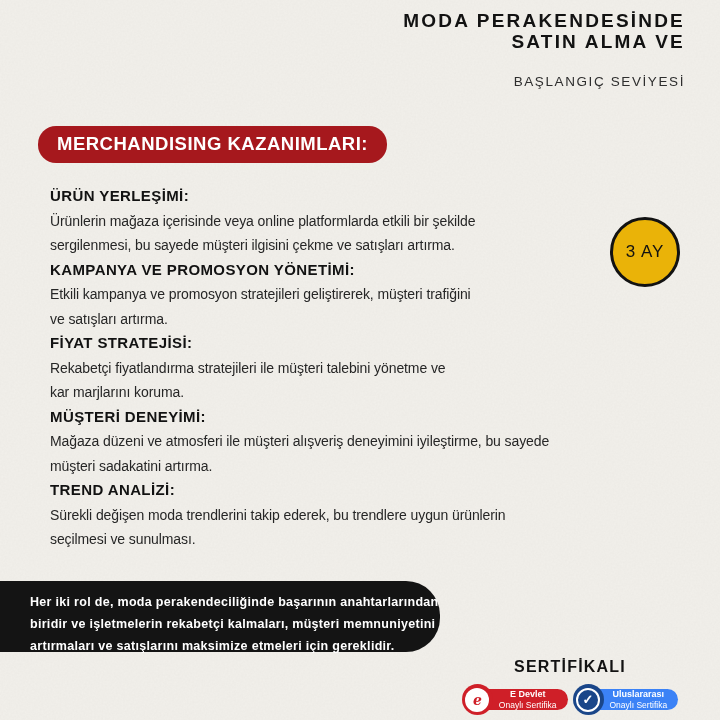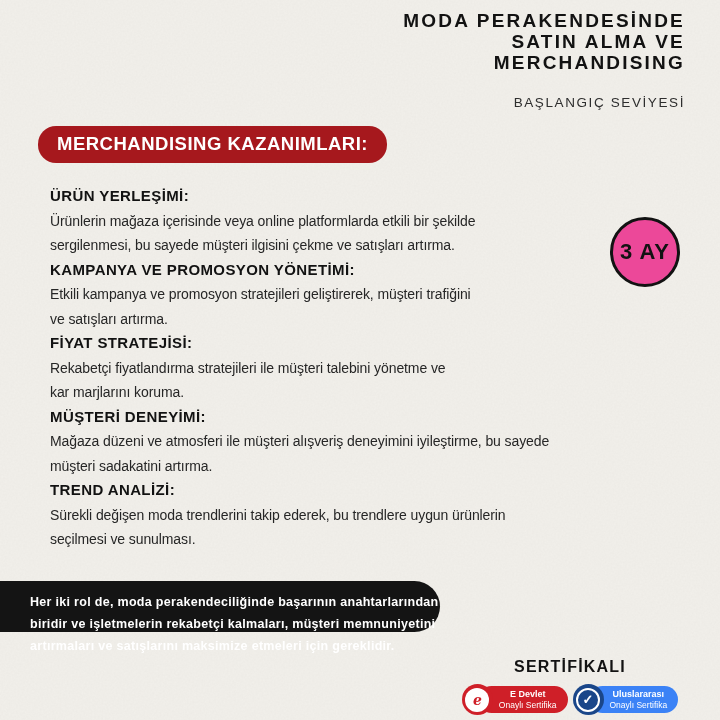--- a/index.html
+++ b/index.html
@@ -25,28 +25,28 @@
   }
 
   
   .sections{position:absolute;left:50px;top:184px;width:640px;}
   .section-heading{font-weight:bold;font-size:15px;letter-spacing:.4px;line-height:24.5px;color:#121212;white-space:nowrap;}
   .section-line{font-size:14px;letter-spacing:-.1px;line-height:24.5px;color:#262626;white-space:nowrap;}
 
   
   .duration-circle{
     position:absolute;left:610px;top:217px;width:70px;height:70px;box-sizing:border-box;
-    border:3px solid #121212;border-radius:50%;background:#ec4899;
+    border:3px solid #121212;border-radius:50%;background:#eab308;
     display:flex;align-items:center;justify-content:center;
-    font-weight:bold;font-size:22px;letter-spacing:1px;color:#121212;
+    font-weight:normal;font-size:17px;letter-spacing:1px;color:#121212;
   }
 
   
   .footer-note{
-    position:absolute;left:0;top:581px;width:440px;height:51px;box-sizing:border-box;
+    position:absolute;left:0;top:581px;width:440px;height:71px;box-sizing:border-box;
     background:#141414;border-radius:0 34px 34px 0;
     padding:10px 0 0 30px;
   }
   .footer-line{color:#ffffff;font-weight:bold;font-size:12.5px;letter-spacing:.3px;line-height:22px;white-space:nowrap;}
 
   
   .cert{position:absolute;left:464px;top:658px;width:212px;text-align:center;}
   .cert-title{font-weight:bold;font-size:16px;letter-spacing:1.2px;color:#121212;}
   .badge-row{margin-top:8px;display:flex;justify-content:center;gap:5px;}
   .badge{position:relative;display:flex;align-items:center;height:31px;}
@@ -56,21 +56,21 @@
   }
   .badge-circle.red{background:#cf1f28;}
   .badge-circle.blue{background:#1a4689;}
   .circle-inner{
     width:24px;height:24px;border-radius:50%;box-sizing:border-box;
     display:flex;align-items:center;justify-content:center;
   }
   .circle-inner.edevlet{background:#ffffff;color:#cf1f28;font-family:"DejaVu Serif",serif;font-style:italic;font-weight:bold;font-size:14px;}
   .circle-inner.check{border:2px solid #ffffff;color:#ffffff;font-weight:bold;font-size:13px;line-height:1;}
   .badge-pill{
-    margin-left:-15px;height:27px;border-radius:14px;color:#ffffff;
+    margin-left:-15px;height:21px;border-radius:14px;color:#ffffff;
     display:flex;flex-direction:column;justify-content:center;
     padding:0 11px 0 21px;white-space:nowrap;
   }
   .badge-pill.red{background:#cf1f28;}
   .badge-pill.blue{background:#3b82f6;}
   .badge-l1{font-weight:bold;font-size:9px;line-height:11px;}
   .badge-l2{font-size:8.5px;line-height:10px;}
 </style>
 </head>
 <body>
@@ -80,21 +80,20 @@
     <feTurbulence type="fractalNoise" baseFrequency="0.55" numOctaves="2" result="n"></feTurbulence>
     <feColorMatrix in="n" type="matrix" values="0 0 0 0 0.35  0 0 0 0 0.33  0 0 0 0 0.30  0 0 0 0.07 0"></feColorMatrix>
   </filter>
   <rect width="720" height="720" fill="#f2f0eb"></rect>
   <rect width="720" height="720" filter="url(#paperNoise)"></rect>
 </svg>
 
 <div class="header">
   <div class="title-line">MODA PERAKENDESİNDE</div>
   <div class="title-line">SATIN ALMA VE</div>
-  <div class="title-line">MERCHANDISING</div>
   <div class="subtitle">BAŞLANGIÇ SEVİYESİ</div>
 </div>
 
 <div class="kazanim-pill">MERCHANDISING KAZANIMLARI:</div>
 
 <div class="duration-circle">3 AY</div>
 
 <div class="sections">
   <div>
     <div class="section-heading">ÜRÜN YERLEŞİMİ:</div>

